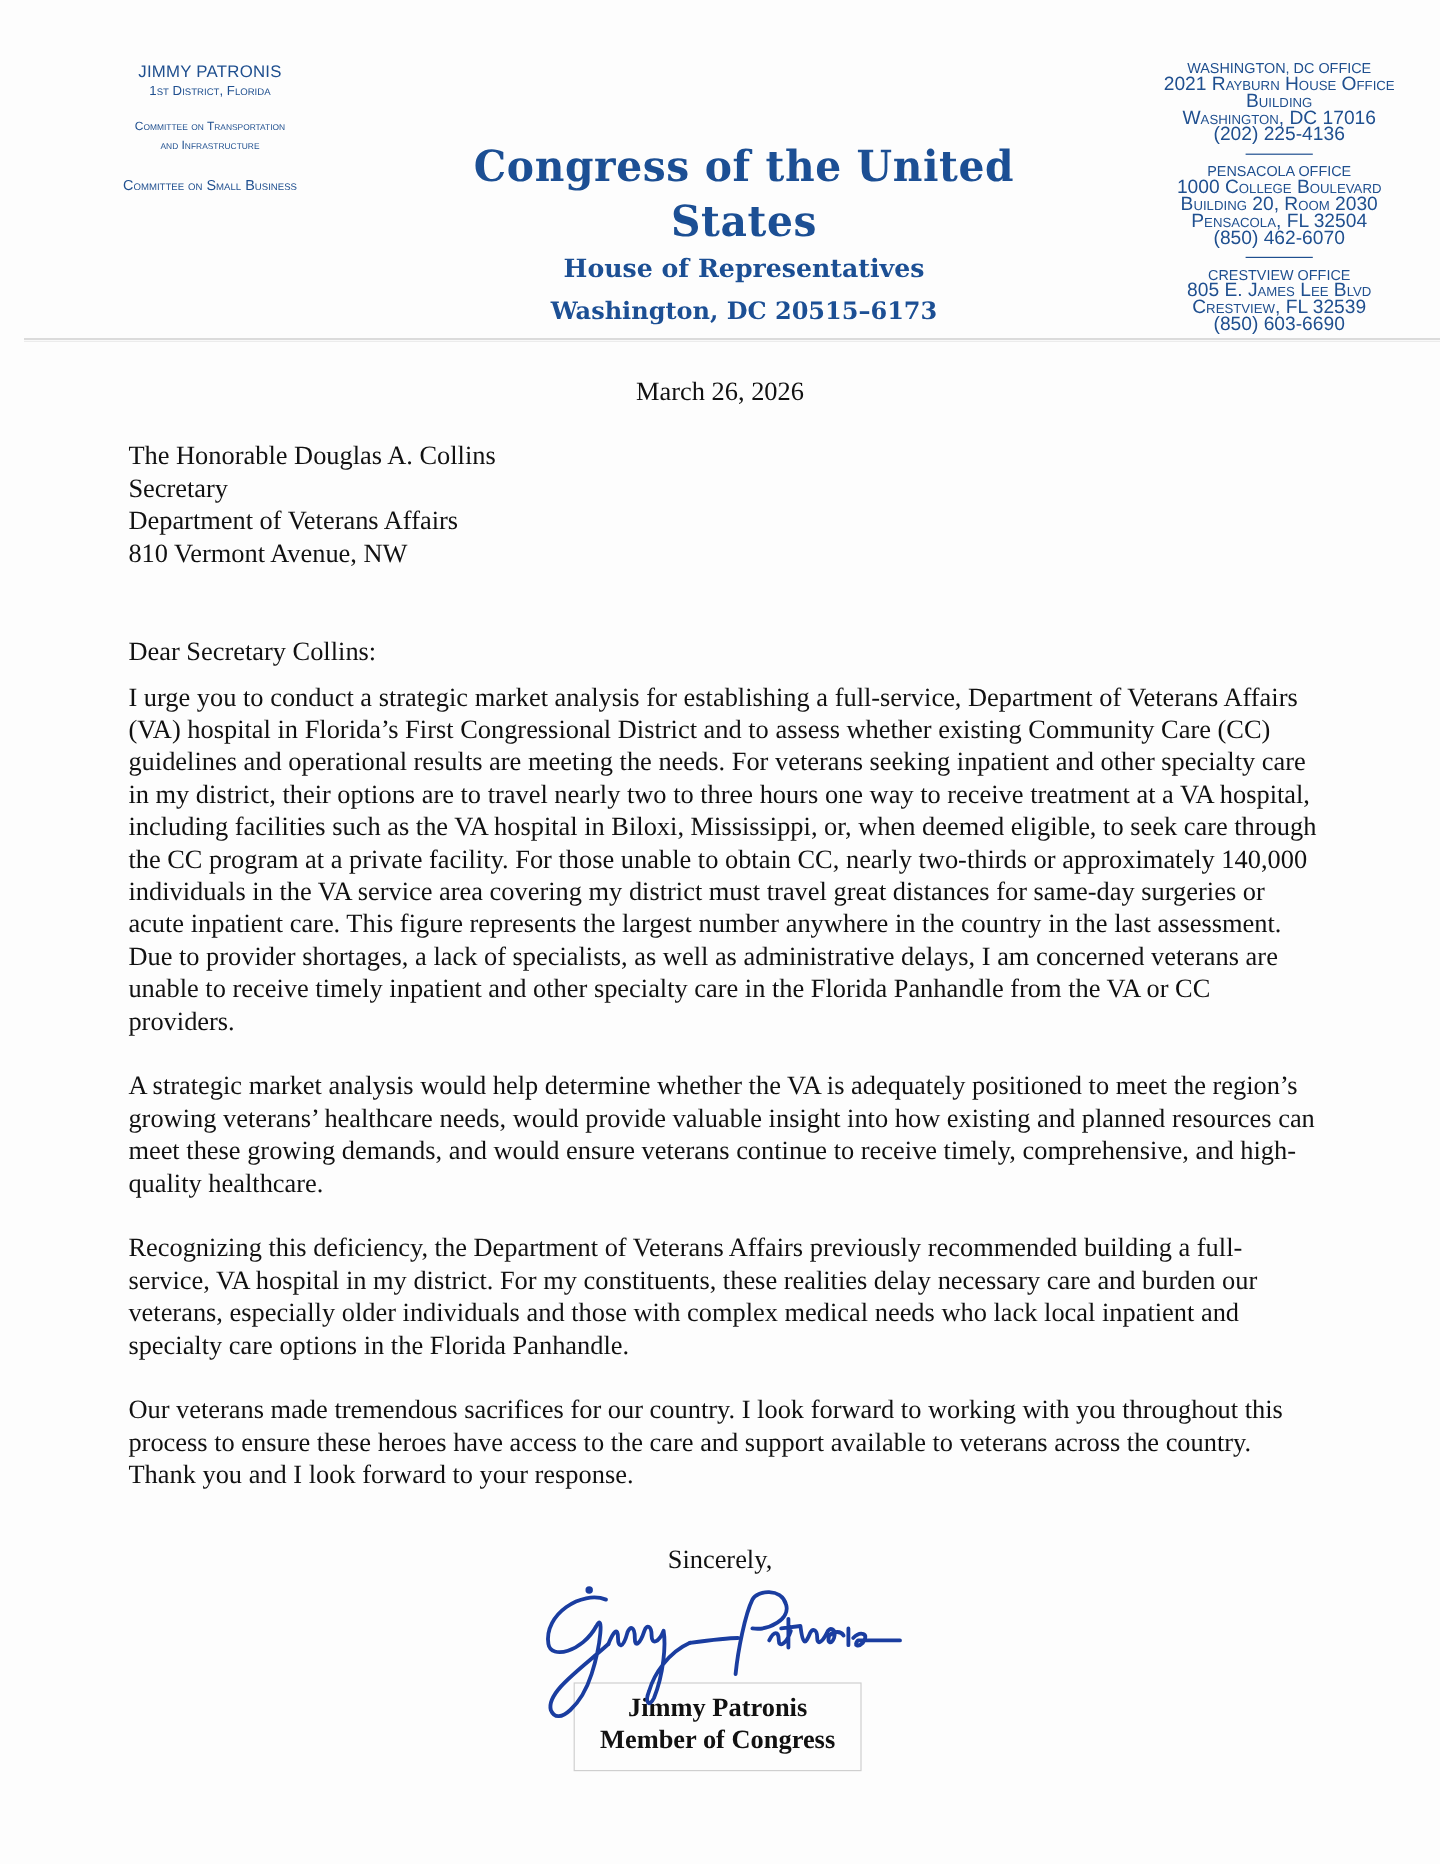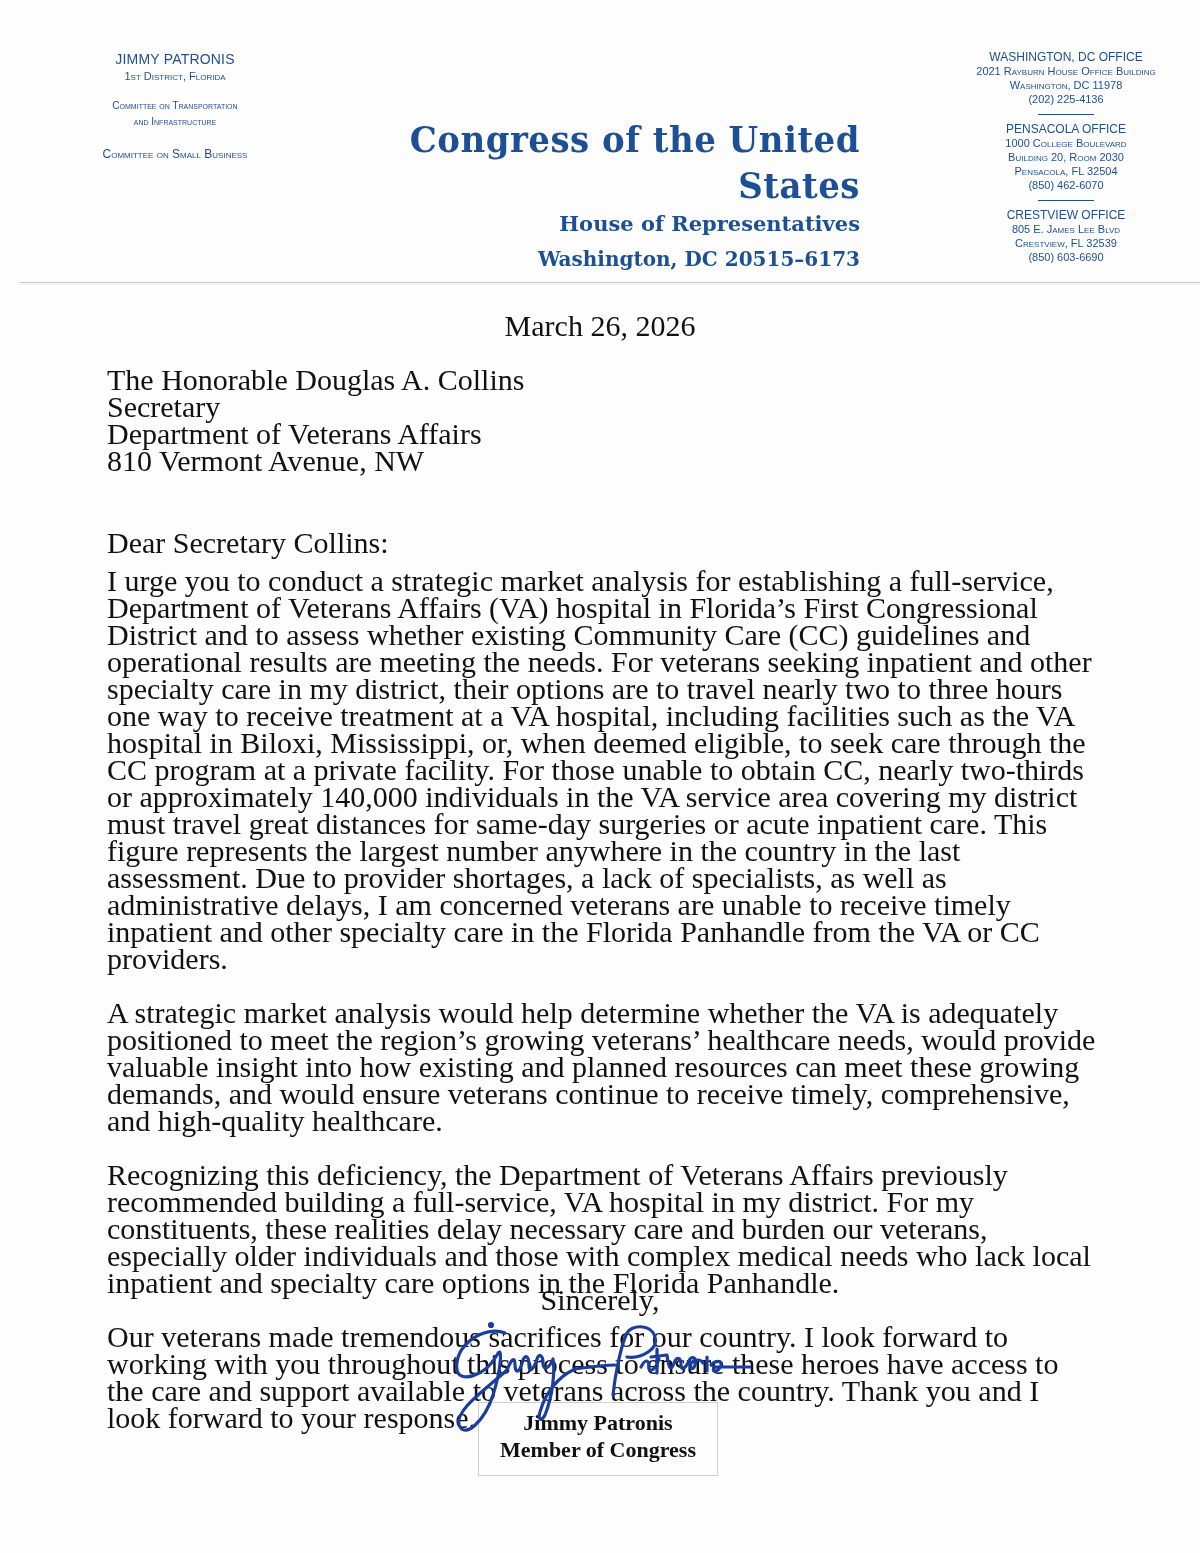--- a/index.html
+++ b/index.html
@@ -6,30 +6,30 @@
   body { width: 1200px; height: 1553px; position: relative; overflow: hidden; }
   .lh { color: #1f4f8f; font-family: "Liberation Sans", sans-serif; }
   .lh-left { position: absolute; left: 60px; top: 50px; width: 230px; text-align: center; }
   .lh-left .name { font-size: 14px; letter-spacing: 0.2px; line-height: 18px; }
   .sc { font-variant: small-caps; }
   .lh-left .district { font-size: 11px; line-height: 16px; }
   .lh-left .cmte { font-size: 10px; line-height: 16px; margin-top: 14px; }
   .lh-left .cmte2 { font-size: 12px; line-height: 16px; margin-top: 16px; }
   .lh-right { position: absolute; left: 955px; top: 50px; width: 222px; text-align: center; }
   .lh-right .office-name { font-size: 12px; line-height: 14px; }
-  .lh-right .office-line { font-size: 11px; line-height: 14px; }
+  .lh-right .office-line { font-size: 16px; line-height: 14px; }
   .lh-right .sep { width: 56px; height: 1px; background: #1f4f8f; margin: 8px auto 7px; }
-  .lh-center { position: absolute; left: 380px; top: 118px; width: 480px; text-align: right; color: #1c4f94; font-family: "DejaVu Serif", serif; }
+  .lh-center { position: absolute; left: 380px; top: 118px; width: 480px; text-align: center; color: #1c4f94; font-family: "DejaVu Serif", serif; }
   .lh-center .c1 { font-size: 34px; font-weight: bold; line-height: 44px; letter-spacing: 0.5px; transform: scaleY(1.05); }
   .lh-center .c2 { font-size: 21px; font-weight: bold; line-height: 36px; }
   .lh-center .c3 { font-size: 20px; font-weight: bold; line-height: 34px; }
   .rule { position: absolute; left: 20px; right: 0; top: 282px; height: 1px; background: #c6c6c6; }
   .rule2 { position: absolute; left: 20px; right: 0; top: 284px; height: 1px; background: #ececec; }
 
-  .letter { font-family: "Liberation Serif", serif; color: #111; font-size: 30px; line-height: 27px; }
+  .letter { font-family: "Liberation Serif", serif; color: #111; font-size: 22px; line-height: 27px; }
   .date { position: absolute; left: 0; width: 1200px; top: 312px; text-align: center; }
   .addr { position: absolute; left: 107px; top: 366px; }
   .salut { position: absolute; left: 107px; top: 529px; }
   .body { position: absolute; left: 107px; top: 567px; width: 990px; }
   .body p { margin: 0 0 27px 0; }
   .closing { position: absolute; left: 0; width: 1200px; top: 1286px; text-align: center; }
   .sigbox { position: absolute; left: 478px; top: 1402px; width: 240px; height: 74px; border: 1px solid #cfcfcf; text-align: center; font-weight: bold; font-size: 22px; line-height: 27px; padding-top: 6px; box-sizing: border-box; }
   .signature { position: absolute; left: 445px; top: 1315px; width: 310px; height: 140px; }
 </style>
 </head>
@@ -48,21 +48,21 @@
 <div class="lh-center">
   <div class="c1">Congress of the United States</div>
   <div class="c2">House of Representatives</div>
   <div class="c3">Washington, DC 20515–6173</div>
 </div>
 
 <div class="lh lh-right">
   <div>
     <div class="office-name">WASHINGTON, DC OFFICE</div>
     <div class="office-line sc">2021 Rayburn House Office Building</div>
-    <div class="office-line sc">Washington, DC 11978</div>
+    <div class="office-line sc">Washington, DC 17016</div>
     <div class="office-line">(202) 225-4136</div>
   </div>
   <div class="sep"></div>
   <div>
     <div class="office-name">PENSACOLA OFFICE</div>
     <div class="office-line sc">1000 College Boulevard</div>
     <div class="office-line sc">Building 20, Room 2030</div>
     <div class="office-line sc">Pensacola, FL 32504</div>
     <div class="office-line">(850) 462-6070</div>
   </div>

